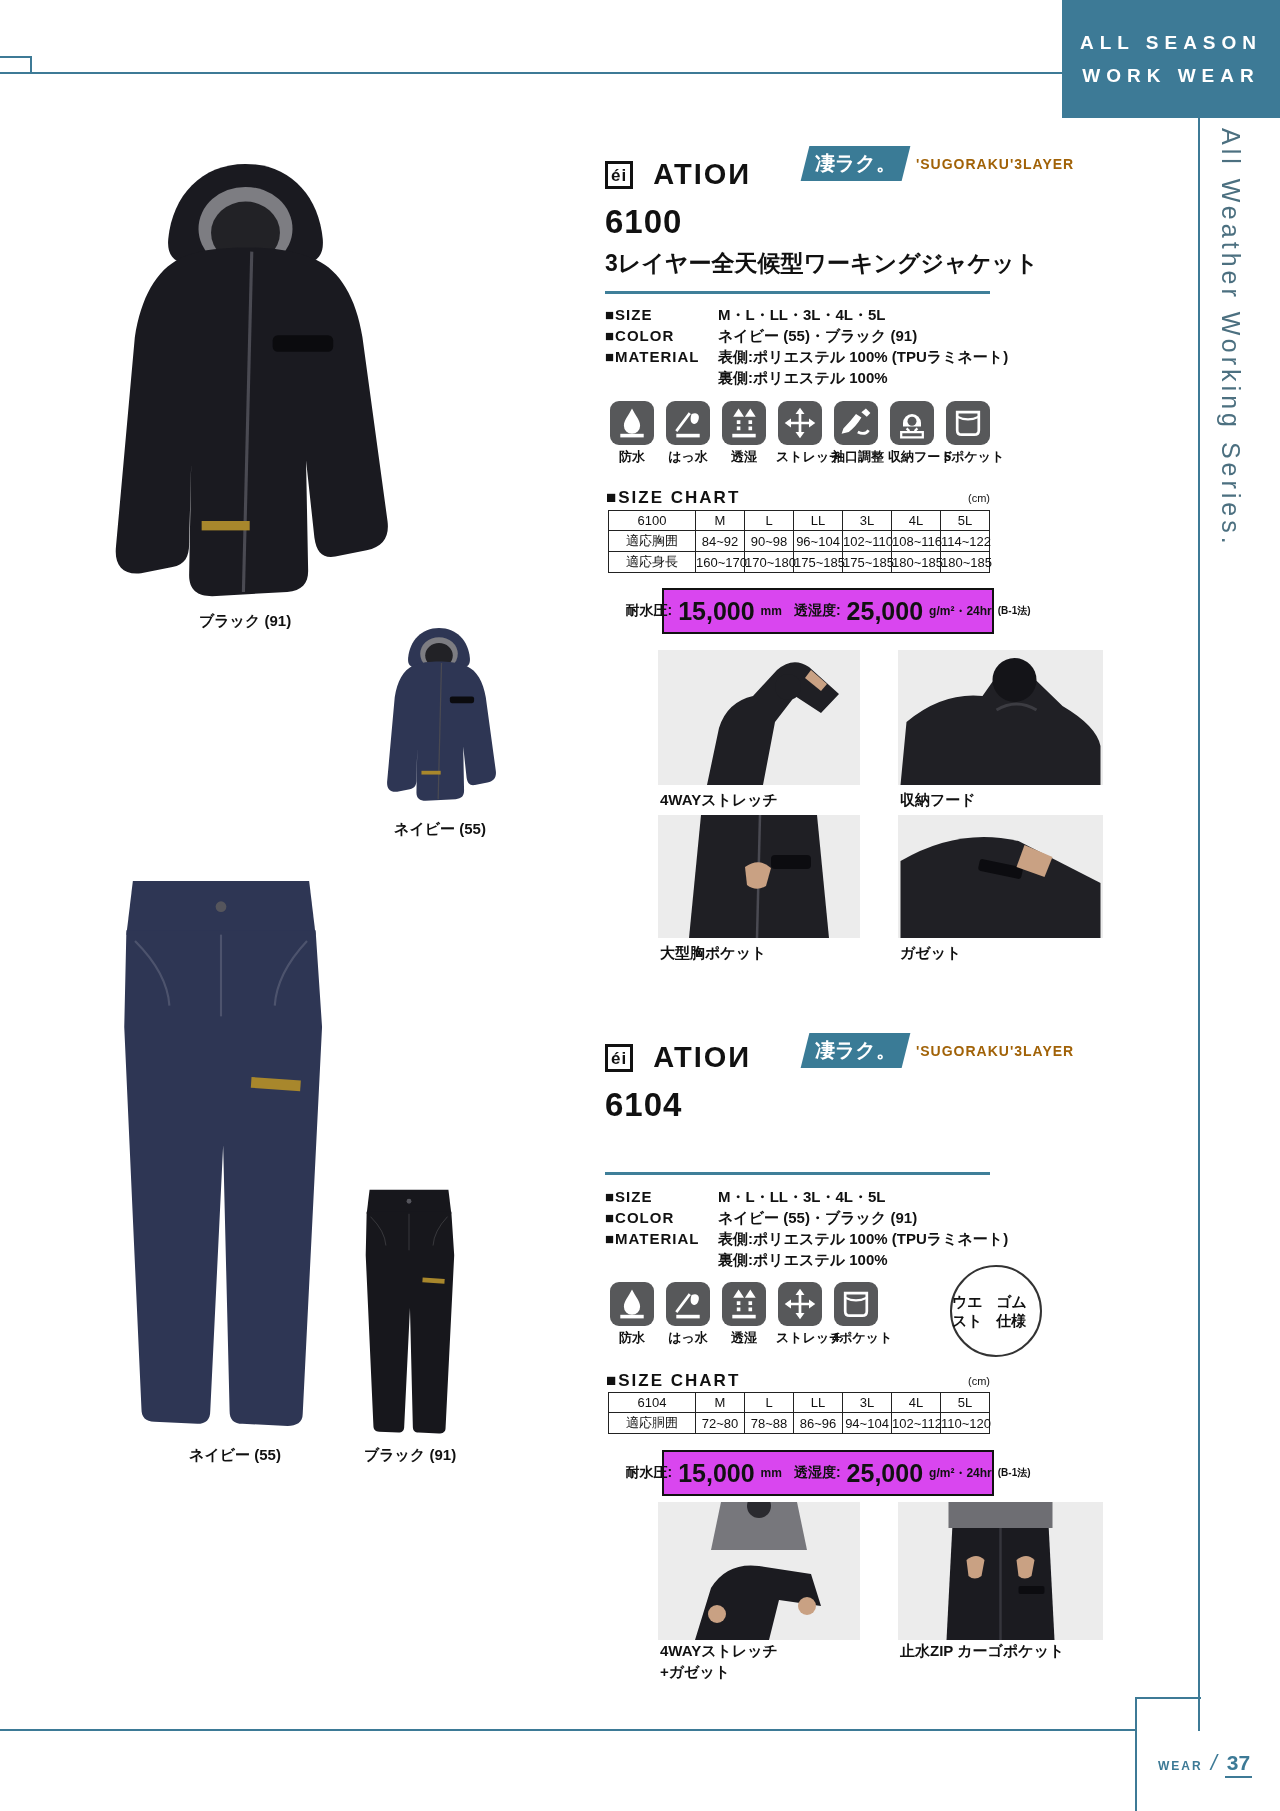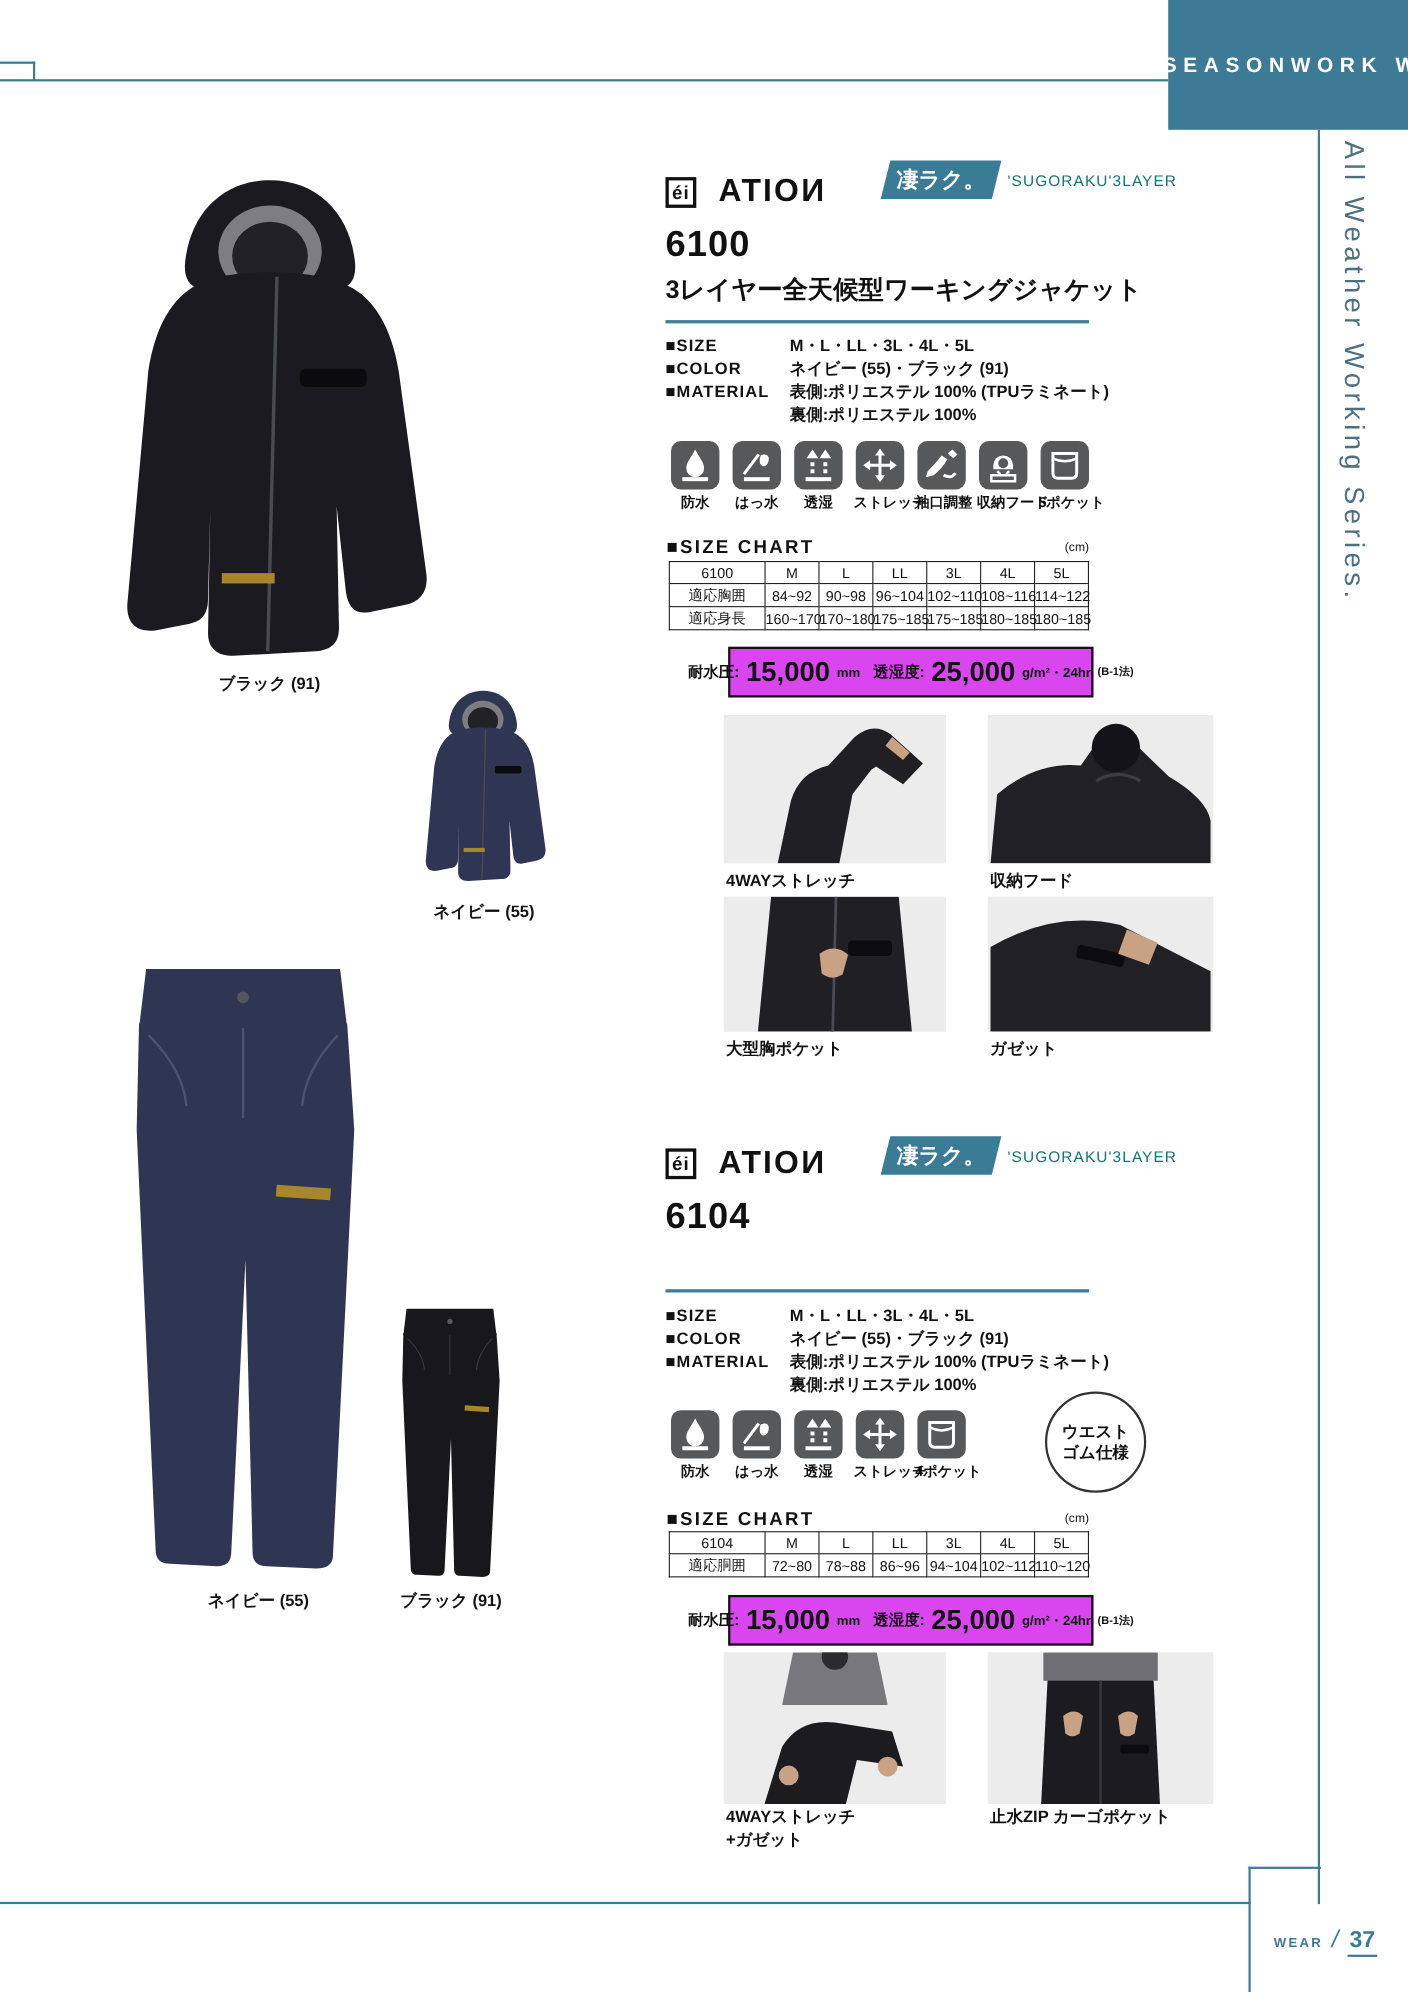--- a/index.html
+++ b/index.html
@@ -4,56 +4,56 @@
 <style>
   html,body{margin:0;padding:0;background:#9a9a9a;}
   .page{position:relative;width:1280px;height:1811px;background:#ffffff;overflow:hidden;
         font-family:"Liberation Sans","DejaVu Sans",sans-serif;color:#111;}
   .abs{position:absolute;}
   .teal-bg{background:#3d7a96;}
 
   
   .tl-box{left:0;top:56px;width:30px;height:15px;border-top:2px solid #3d7a96;border-right:2px solid #3d7a96;}
   .top-line{left:0;top:72px;width:1062px;height:2px;}
-  .banner{left:1062px;top:0;width:218px;height:118px;display:flex;flex-direction:row;justify-content:center;align-items:center;}
+  .banner{left:1062px;top:0;width:218px;height:118px;display:flex;flex-direction:column;justify-content:center;align-items:center;}
   .banner div{color:#fff;font-weight:bold;font-size:19px;letter-spacing:6px;line-height:33px;white-space:nowrap;}
   .v-line-a{left:1198px;top:118px;width:2px;height:1613px;}
   .v-line-b{left:1135px;top:1697px;width:2px;height:114px;}
   .rect-top{left:1135px;top:1697px;width:66px;height:2px;}
   .bottom-line{left:0;top:1729px;width:1137px;height:2px;}
   .side-text{left:1216px;top:128px;height:660px;writing-mode:vertical-rl;font-size:25px;letter-spacing:4px;color:#4c7080;}
   .footer{left:1158px;top:1750px;width:130px;color:#3d7a96;display:flex;align-items:baseline;gap:8px;}
   .footer .f-label{font-size:12px;letter-spacing:2px;font-weight:bold;}
   .footer .f-sep{font-size:22px;font-style:italic;}
   .footer .f-num{font-size:21px;font-weight:bold;border-bottom:2px solid #3d7a96;padding:0 2px 1px;}
 
   
   .brand{display:flex;align-items:center;gap:20px;}
   .brand-box{border:3px solid #111;font-weight:bold;font-size:17px;line-height:1;padding:3px 3px 2px;letter-spacing:1px;}
   .brand-name{font-weight:900;font-size:29px;letter-spacing:2px;line-height:1;}
   .badge{display:flex;align-items:center;gap:10px;}
   .badge-par{background:#3a7b96;transform:skewX(-14deg);padding:4px 10px;}
   .badge-par span{display:inline-block;transform:skewX(14deg);color:#fff;font-weight:bold;font-size:20px;white-space:nowrap;}
-  .badge-en{color:#0f766e;font-weight:normal;font-size:14px;letter-spacing:1px;white-space:nowrap;}
+  .badge-en{color:#a16207;font-weight:bold;font-size:14px;letter-spacing:1px;white-space:nowrap;}
   .code{font-size:33px;font-weight:bold;letter-spacing:1px;}
   .ptitle{font-size:23px;font-weight:bold;white-space:nowrap;}
   .rule{width:385px;height:3px;background:#3f7f99;}
 
   .specs{font-size:15px;font-weight:bold;line-height:18px;}
   .specs .row{display:flex;margin-bottom:3px;}
   .specs .lab{width:113px;flex:none;letter-spacing:1px;}
   .specs .val{white-space:nowrap;}
 
   
   .feat-row{display:flex;gap:8px;}
   .feat{width:48px;text-align:center;}
   .feat .sq{width:44px;height:44px;margin:0 auto;background:#57585a;border-radius:9px;display:flex;align-items:center;justify-content:center;}
   .feat .lbl{font-size:13px;font-weight:bold;margin-top:3px;white-space:nowrap;}
 
-  .waist-circle{width:88px;height:88px;border:2px solid #333;border-radius:50%;display:flex;flex-direction:column;
+  .waist-circle{width:88px;height:88px;border:2px solid #333;border-radius:50%;display:flex;flex-direction:row;
       align-items:center;justify-content:center;font-size:15px;font-weight:bold;line-height:19px;background:#fff;}
 
   
   .sc-head{font-size:17px;font-weight:bold;letter-spacing:2px;}
   .sc-unit{font-size:11px;}
   table.sc{border-collapse:collapse;table-layout:fixed;width:382px;font-size:13px;}
   table.sc th,table.sc td{border:1.5px solid #222;text-align:center;padding:1px 0;font-weight:normal;height:18px;}
   table.sc .c0{width:86px;}
   table.sc tr.hd th{height:17px;}
 

